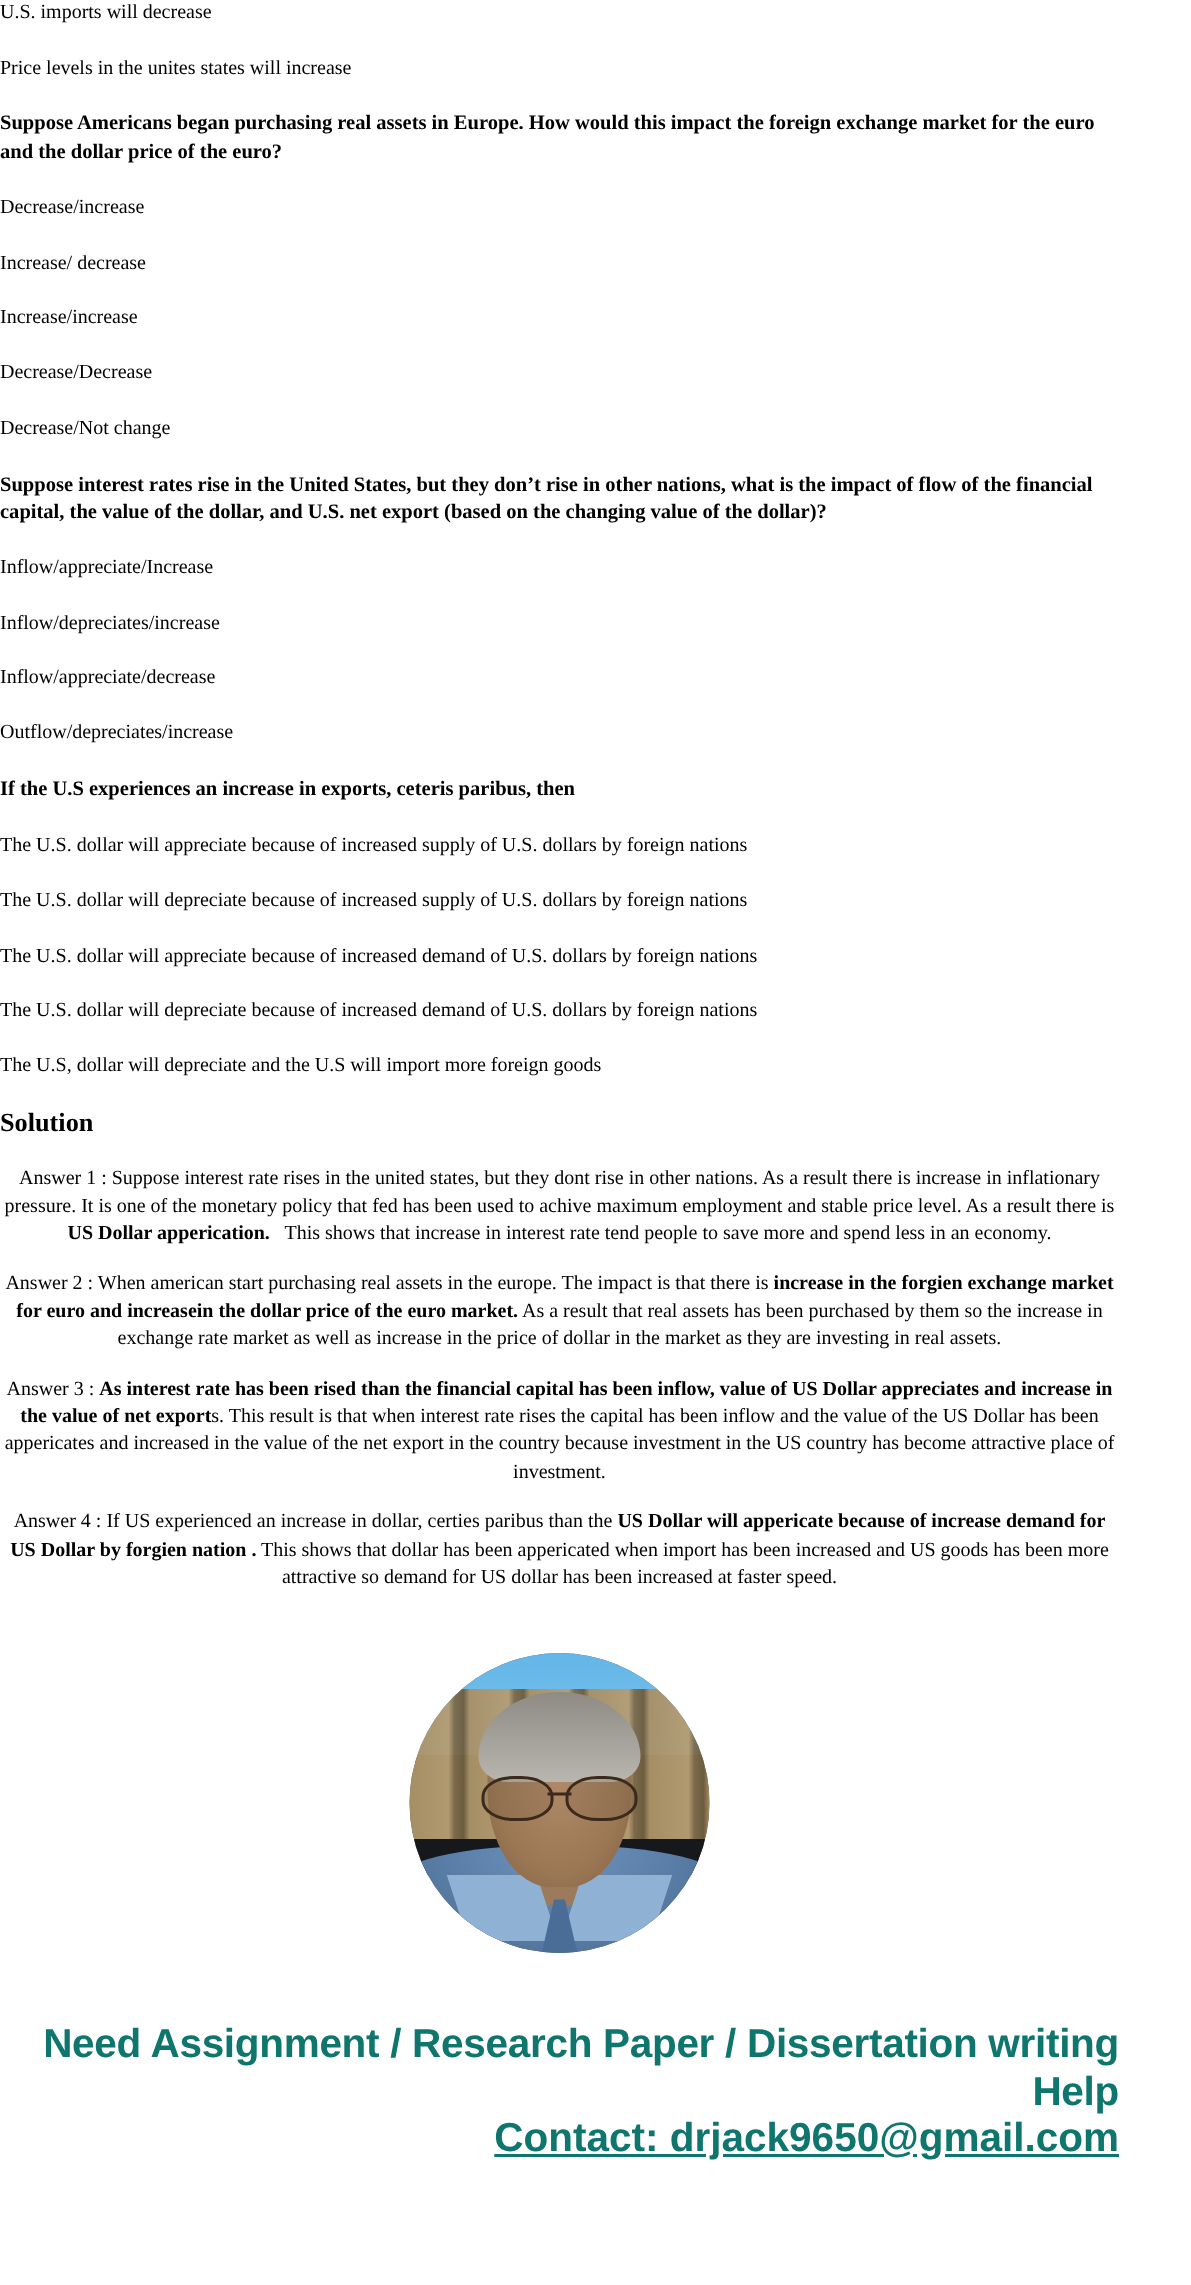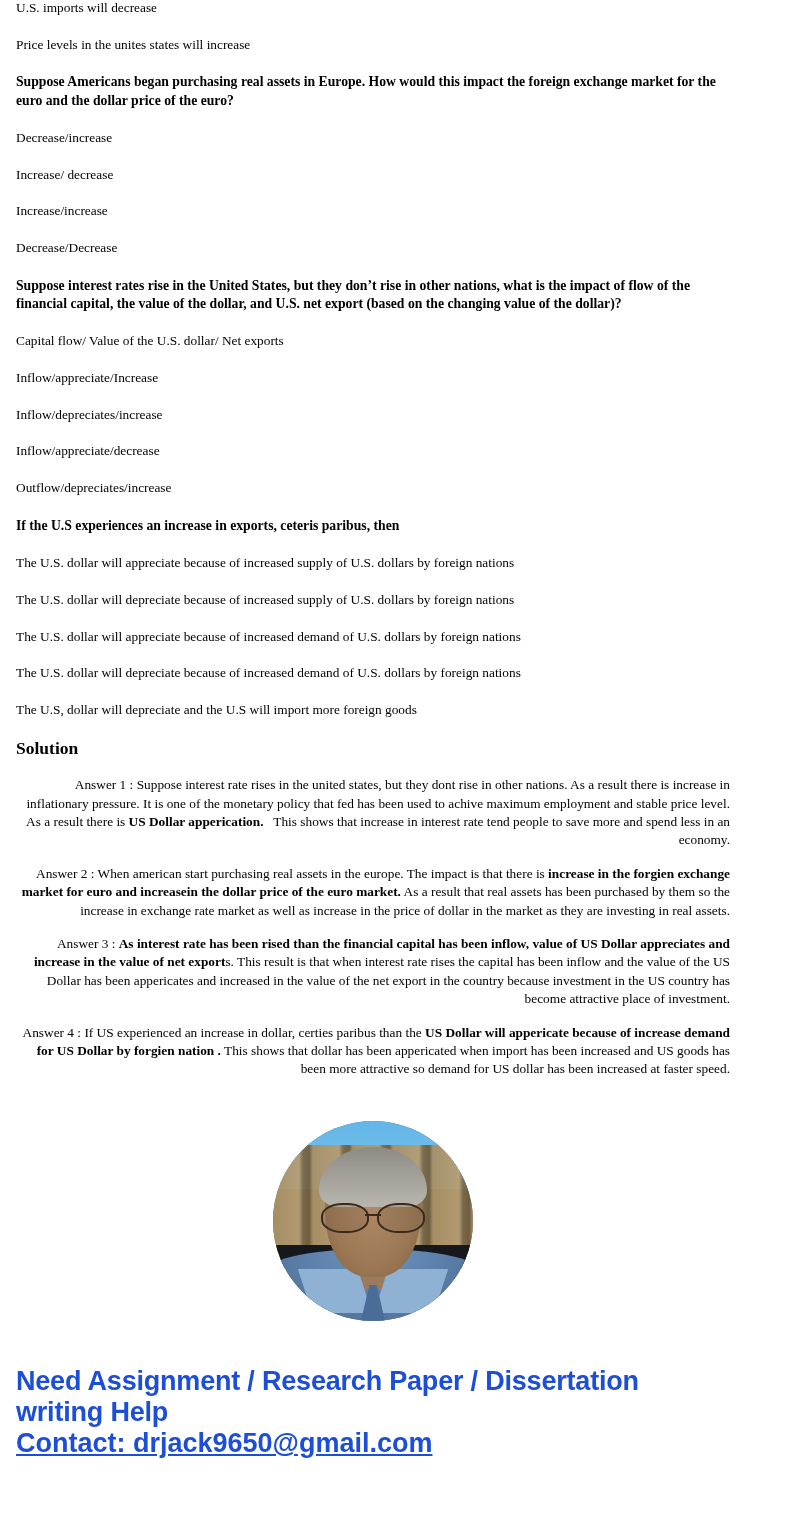--- a/index.html
+++ b/index.html
@@ -10,21 +10,21 @@
   }
   body {
     width: 794px;
     font-family: "Liberation Serif", "DejaVu Serif", serif;
     color: #000000;
     -webkit-font-smoothing: antialiased;
   }
   .page {
     width: 746px;
     box-sizing: border-box;
-    padding: 0 16px;
+    padding: 0 0;
     overflow: hidden;
   }
 
   
   p.opt {
     font-size: 13.34px;
     line-height: 1.18;
     margin: 0 0 0 0;
     padding: 0;
   }
@@ -56,21 +56,21 @@
     margin: 16px 0 18px 0;
     padding: 0;
   }
 
   
   p.answer {
     font-size: 13.34px;
     line-height: 1.38;
     margin: 0 0 15px 0;
     padding: 0;
-    text-align: right;
+    text-align: center;
   }
   p.answer b, p.qprompt b { font-weight: bold; }
 
   
   .avatar-wrap {
     width: 100%;
     text-align: center;
     margin-top: 42px;
     margin-bottom: 0;
   }
@@ -143,24 +143,24 @@
   }
   .av-lens.l { left: 0; }
   .av-lens.r { right: 0; }
   .av-bridge {
     position: absolute; left: 42%; top: 42%; width: 16%; height: 2px;
     background: #3b2a1c;
   }
 
   
   .cta {
-    text-align: left;
+    text-align: right;
     font-family: "Liberation Sans", "DejaVu Sans", sans-serif;
     font-weight: bold;
-    color: #1d4ed8;
+    color: #0f766e;
     margin-top: 45px;
     line-height: 1.16;
   }
   .cta-line1 {
     font-size: 27px;
     letter-spacing: -0.2px;
     display: block;
   }
   .cta-line2 {
     font-size: 27px;
@@ -177,25 +177,25 @@
     <p class="opt clip-top">U.S. imports will decrease</p>
     <p class="opt">Price levels in the unites states will increase</p>
   </div>
 
   <p class="qprompt">Suppose Americans began purchasing real assets in Europe. How would this impact the foreign exchange market for the euro and the dollar price of the euro?</p>
   <div class="mcq-list">
     <p class="opt">Decrease/increase</p>
     <p class="opt">Increase/ decrease</p>
     <p class="opt">Increase/increase</p>
     <p class="opt">Decrease/Decrease</p>
+    <p class="opt">Decrease/Not change</p>
   </div>
 
   <p class="qprompt">Suppose interest rates rise in the United States, but they don’t rise in other nations, what is the impact of flow of the financial capital, the value of the dollar, and U.S. net export (based on the changing value of the dollar)?</p>
   <div class="mcq-list">
-    <p class="opt">Capital flow/ Value of the U.S. dollar/ Net exports</p>
     <p class="opt">Inflow/appreciate/Increase</p>
     <p class="opt">Inflow/depreciates/increase</p>
     <p class="opt">Inflow/appreciate/decrease</p>
     <p class="opt">Outflow/depreciates/increase</p>
   </div>
 
   <p class="qprompt">If the U.S experiences an increase in exports, ceteris paribus, then</p>
   <div class="mcq-list">
     <p class="opt">The U.S. dollar will appreciate because of increased supply of U.S. dollars by foreign nations</p>
     <p class="opt">The U.S. dollar will depreciate because of increased supply of U.S. dollars by foreign nations</p>

